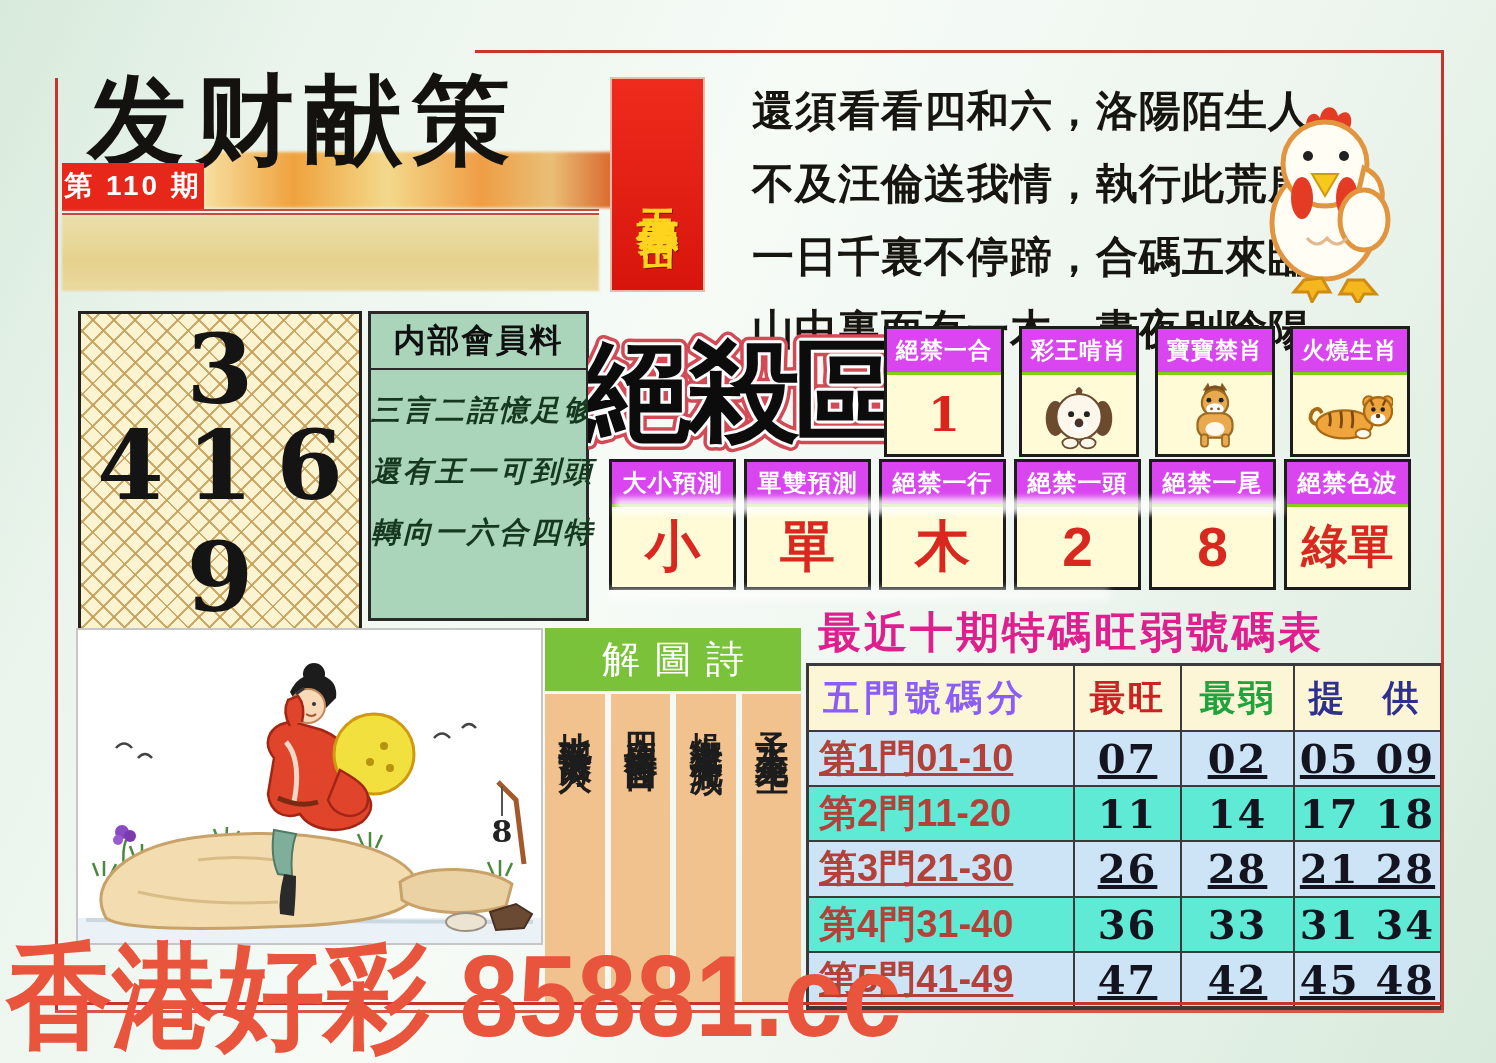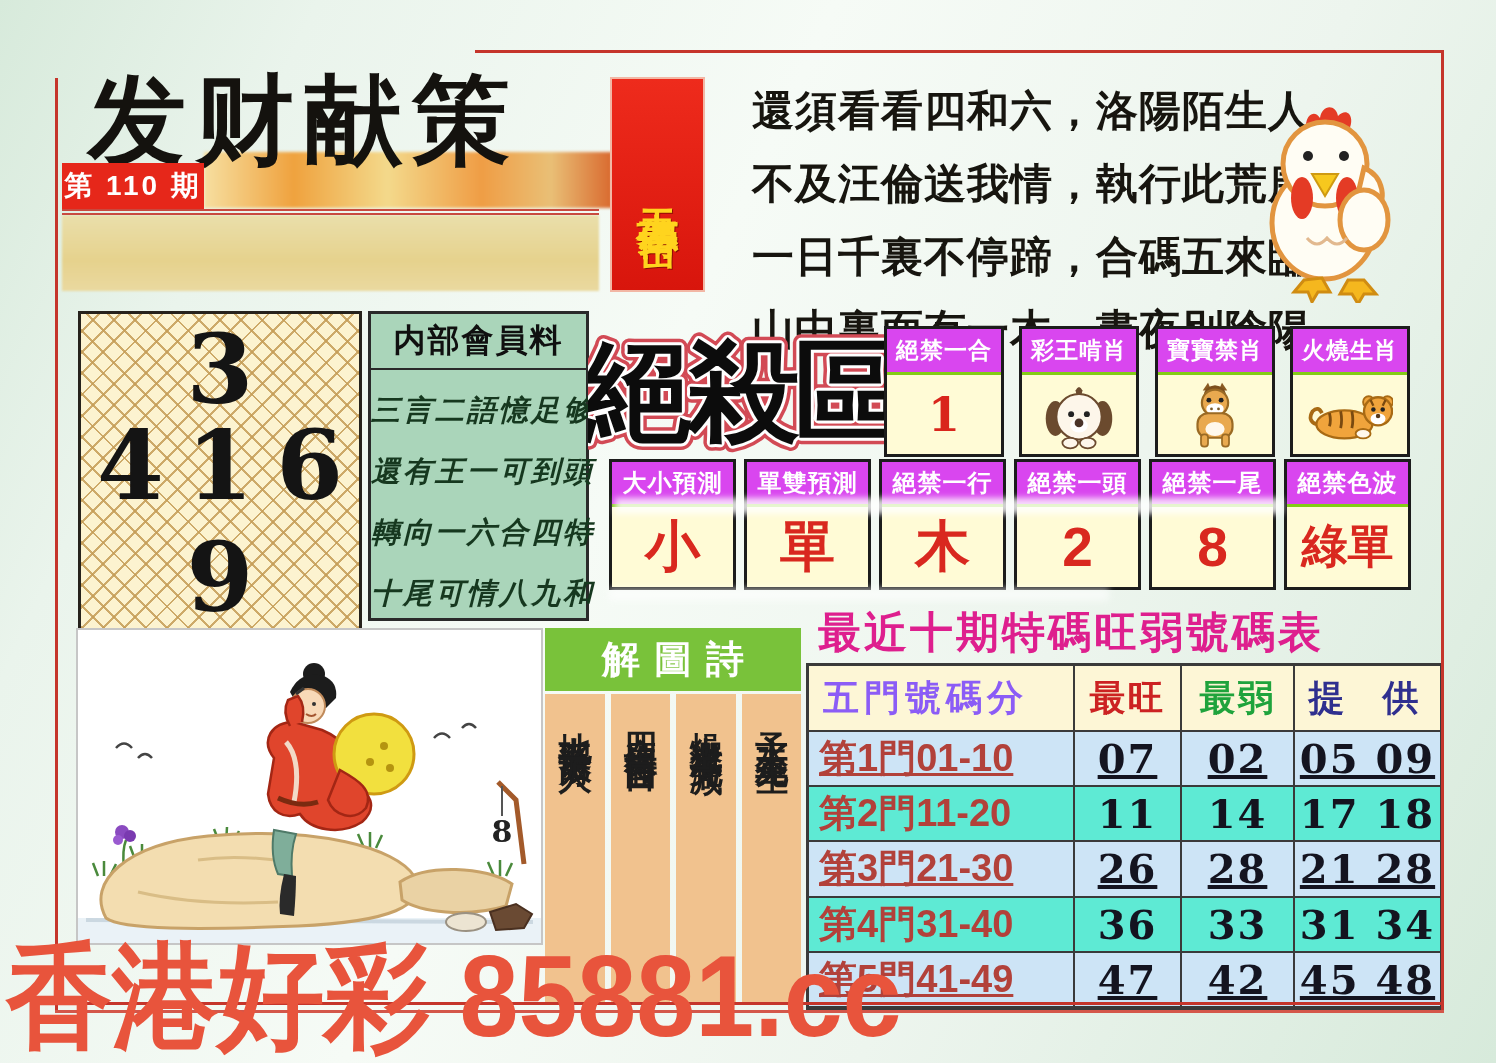--- a/index.html
+++ b/index.html
@@ -45,21 +45,21 @@
   .zcell .cellhd{height:43px;font-size:23px;letter-spacing:1px;}
   .pcell .cellhd{height:42px;font-size:24px;letter-spacing:1px;}
   .cellval{display:flex;align-items:center;justify-content:center;height:calc(100% - 46px);}
   .zval{color:#d9251c;font-size:46px;font-weight:700;font-family:"DejaVu Serif",serif;}
   .pval{color:#d9281f;font-size:55px;font-weight:700;white-space:nowrap;}
   .pval.small{font-size:46px;}
   .artifact{position:absolute;background:rgba(255,255,255,.8);filter:blur(3px);z-index:5;}
   
   .pic-box{left:76px;top:628px;width:467px;height:317px;background:#fff;border:2px solid #c6c6c6;z-index:3;box-sizing:border-box;}
   .jts-hd{left:545px;top:628px;width:256px;height:63px;background:#79c23a;display:flex;align-items:center;justify-content:center;
-    color:#fff;font-size:38px;font-weight:700;letter-spacing:14px;text-indent:14px;z-index:3;}
+    color:#fff;font-size:38px;font-weight:400;letter-spacing:14px;text-indent:14px;z-index:3;}
   .jts-cols{left:545px;top:694px;width:256px;height:310px;display:flex;gap:6px;z-index:3;}
   .jts-col{flex:1;background:#f1c28e;display:flex;justify-content:center;padding-top:12px;box-sizing:border-box;}
   .jts-col span{writing-mode:vertical-rl;text-orientation:upright;font-size:33px;font-weight:700;color:#1d1d1d;
     letter-spacing:5px;font-family:"DejaVu Serif",serif;}
   
   .ht-title{left:818px;top:604px;font-size:43px;font-weight:900;color:#de1f8e;letter-spacing:3px;white-space:nowrap;z-index:3;}
   .ht{left:806px;top:663px;width:637px;height:348px;border:3px solid #3a3a3a;background:#fdf6d6;display:grid;
     grid-template-columns:266px 107px 113px 1fr;grid-template-rows:66px repeat(5,1fr);z-index:3;box-sizing:border-box;}
   .ht div{border-right:2.5px solid #3a3a3a;border-bottom:2.5px solid #3a3a3a;display:flex;align-items:center;justify-content:center;}
   .ht div:nth-child(4n){border-right:none;}
@@ -126,21 +126,20 @@
     <div class="num" style="right:16px;top:50%;transform:translateY(-55%);">6</div>
     <div class="num" style="left:50%;bottom:2px;transform:translateX(-50%);">9</div>
   </div>
 
   <div class="abs member">
     <div class="hd">内部會員料</div>
     <div class="lines">
       <div class="ln">三言二語憶足够</div>
       <div class="ln">還有王一可到頭</div>
       <div class="ln">轉向一六合四特</div>
-      <div class="ln">十尾可情八九和</div>
     </div>
   </div>
 
   <svg class="abs" style="left:588px;top:314px;z-index:3;" width="306" height="152" viewBox="0 0 306 152">
     <text x="153" y="116" text-anchor="middle" font-size="112" font-weight="900" letter-spacing="-6" font-family="DejaVu Sans, sans-serif" fill="none" stroke="#d24a55" stroke-width="13" stroke-linejoin="round">絕殺區</text>
     <text x="153" y="116" text-anchor="middle" font-size="112" font-weight="900" letter-spacing="-6" font-family="DejaVu Sans, sans-serif" fill="none" stroke="#ffffff" stroke-width="6" stroke-linejoin="round">絕殺區</text>
     <text x="153" y="116" text-anchor="middle" font-size="112" font-weight="900" letter-spacing="-6" font-family="DejaVu Sans, sans-serif" fill="#0c0c0c">絕殺區</text>
   </svg>
 
   <div class="zcell" style="left:884px;">

